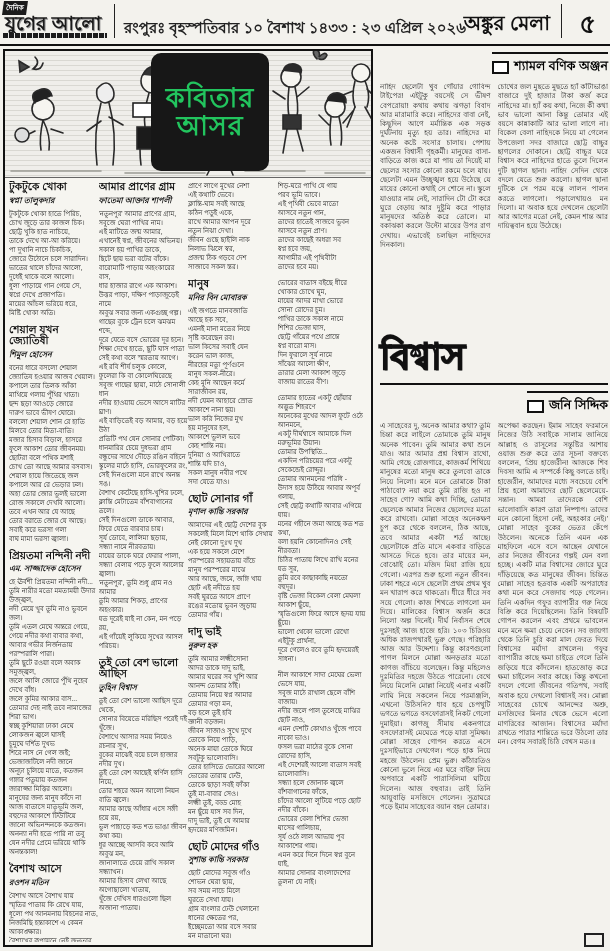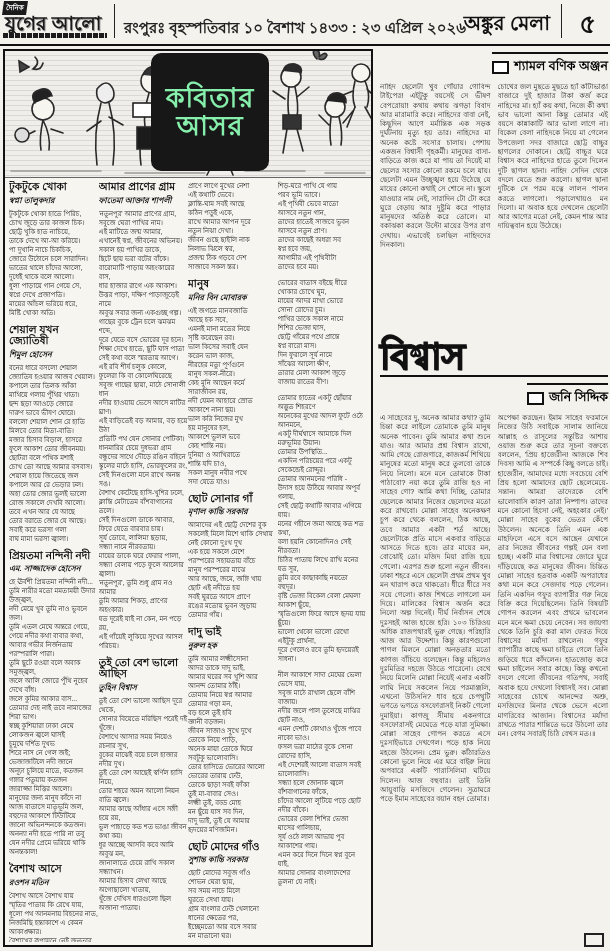--- a/index.html
+++ b/index.html
@@ -21,40 +21,40 @@
   .dateline{position:absolute;left:124px;top:16px;font-size:15px;font-weight:bold;color:#222;}
   .section-name{position:absolute;right:60px;top:8px;font-size:20px;font-weight:900;color:#111;}
   .page-no{position:absolute;right:14px;top:4px;font-size:26px;font-weight:900;color:#111;}
   
   .poetry{position:absolute;left:3px;top:49px;width:370px;height:898px;border:2px solid #121212;background:#f6f5f0;box-sizing:border-box;}
   .banner{position:relative;width:100%;height:126px;border-bottom:1px solid #666;
     background:repeating-linear-gradient(180deg,#efeeea 0 4px,#d9d8d2 4px 5px);overflow:hidden;}
   .banner svg{position:absolute;left:0;top:0;}
   .banner-title{position:absolute;left:146px;top:2px;width:118px;height:118px;background:#171717;border-radius:10px;
     display:flex;flex-direction:column;align-items:center;justify-content:center;}
-  .banner-title span{color:#86efac;font-size:27px;font-weight:900;line-height:1.05;letter-spacing:1px;}
+  .banner-title span{color:#22c55e;font-size:27px;font-weight:900;line-height:1.05;letter-spacing:1px;}
   .pcols{position:absolute;left:4px;top:130px;right:4px;bottom:3px;display:flex;overflow:hidden;}
   .pcol{flex:1 1 0;overflow:hidden;}
   .poem{margin-bottom:7px;}
   .ptitle{font-size:10.5px;font-weight:900;margin:0 0 1px 0;line-height:1.1;color:#0d0d0d;}
   .pauthor{font-size:8px;font-weight:bold;font-style:italic;margin-bottom:2px;color:#111;}
   .plines{font-size:6.8px;line-height:9px;white-space:pre-line;color:#1b1b1b;}
   
   .articles{position:absolute;left:380px;top:46px;width:228px;height:902px;}
   .headline{font-weight:900;color:#fdfdfd;-webkit-text-stroke:1.4px #101010;text-stroke:1.4px #101010;
     text-shadow:1px 1px 0 #444;line-height:1.0;}
   .a1-head{font-size:26px;letter-spacing:0;}
   .byline-row{display:flex;justify-content:flex-end;margin-top:6px;}
   .byline{border-top:2px solid #111;padding-top:3px;display:flex;align-items:center;gap:5px;
     font-size:12.5px;font-weight:900;color:#000000;}
   .byline .sq{display:inline-block;width:13px;height:9px;border:2px solid #111;background:#fff;}
   .body2col{display:flex;gap:7px;margin-top:6px;}
   .acol{flex:1 1 0;font-size:7.1px;line-height:9.3px;text-align:justify;color:#1c1c1c;overflow:hidden;}
   .a1 .acol{height:244px;}
-  .a2-headrow{margin-top:12px;position:relative;border-bottom:2px solid #111;padding-bottom:0;}
+  .a2-headrow{margin-top:12px;position:relative;border-bottom:2px solid #111;padding-bottom:8px;}
   .a2-head{font-size:36px;display:inline-block;}
   .a2 .acol{height:492px;}
   .endbox{position:absolute;right:6px;bottom:4px;width:16px;height:10px;border:2px solid #222;background:#f3f2ed;}
   [data-interactable]{cursor:default;}
 </style>
 </head>
 <body data-interactable="false">
 
 <div class="masthead" data-interactable="false">
   <div class="logo" data-interactable="false">

